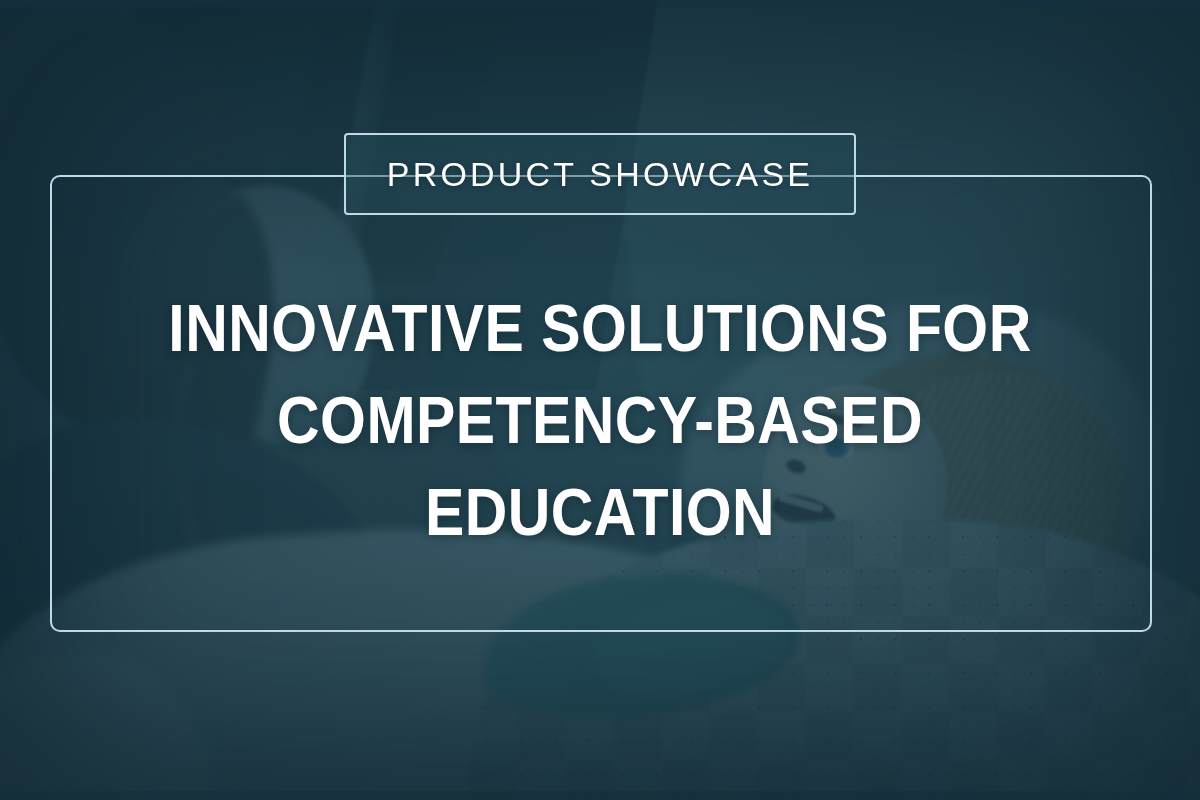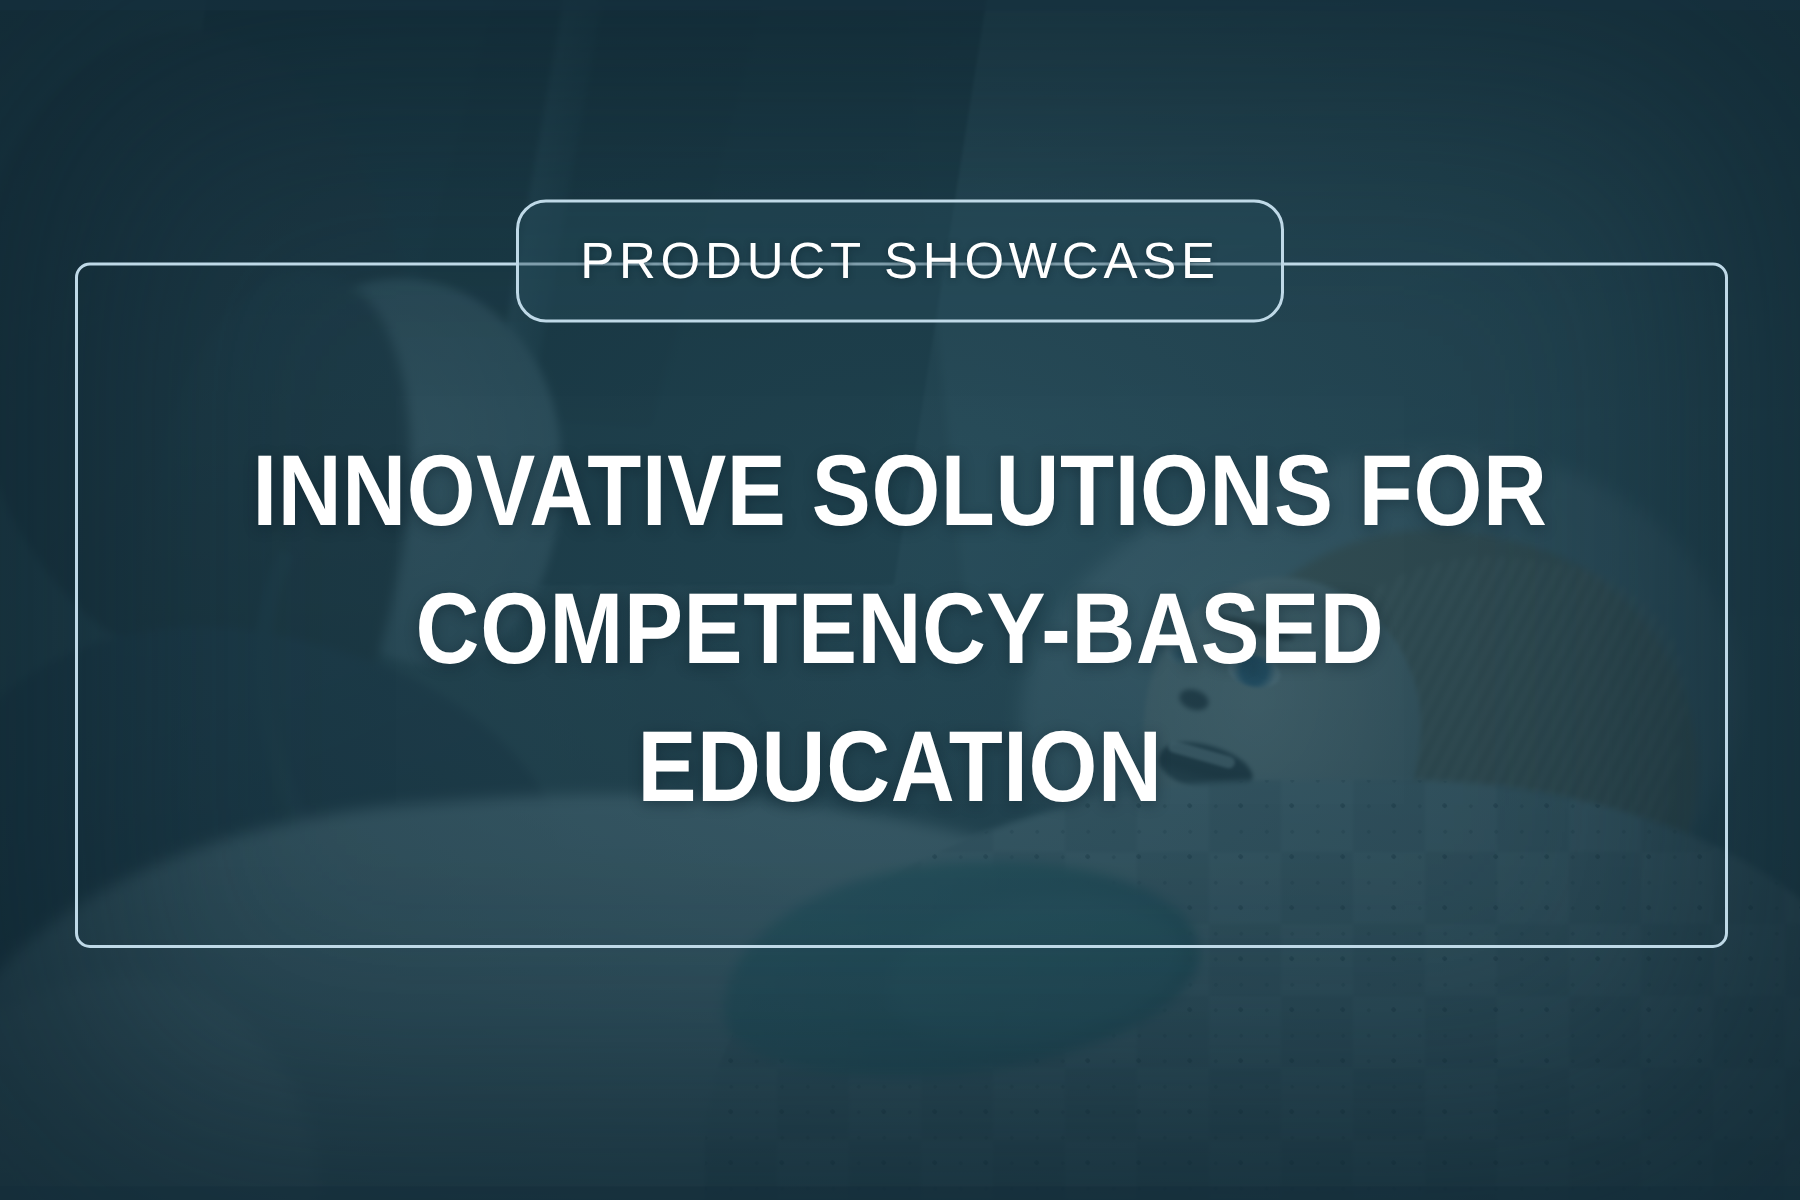--- a/index.html
+++ b/index.html
@@ -416,21 +416,21 @@
 
   .badge {
     position: absolute;
     left: 50%;
     top: 133px;
     transform: translateX(-50%);
     width: 512px;
     height: 82px;
     box-sizing: border-box;
     border: 2px solid #bfd9e7;
-    border-radius: 20px;
+    border-radius: 4px;
     background: rgba(38,76,90,.42);
     display: flex;
     align-items: center;
     justify-content: center;
   }
   .badge-label {
     color: #ffffff;
     font-size: 34px;
     font-weight: 400;
     letter-spacing: 3.2px;

